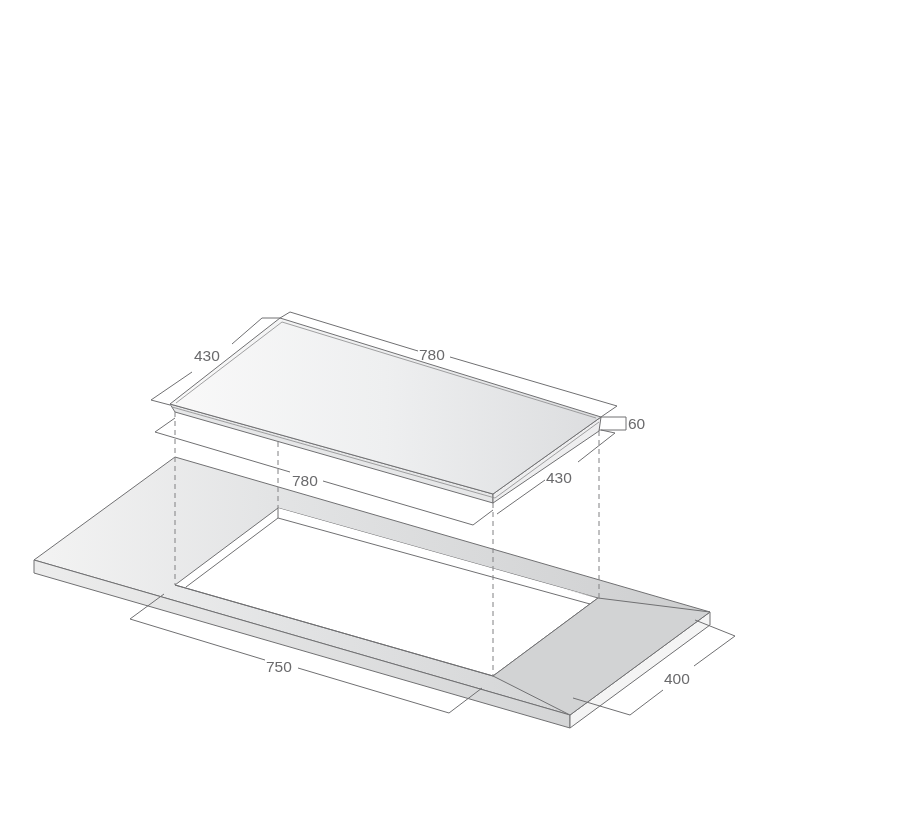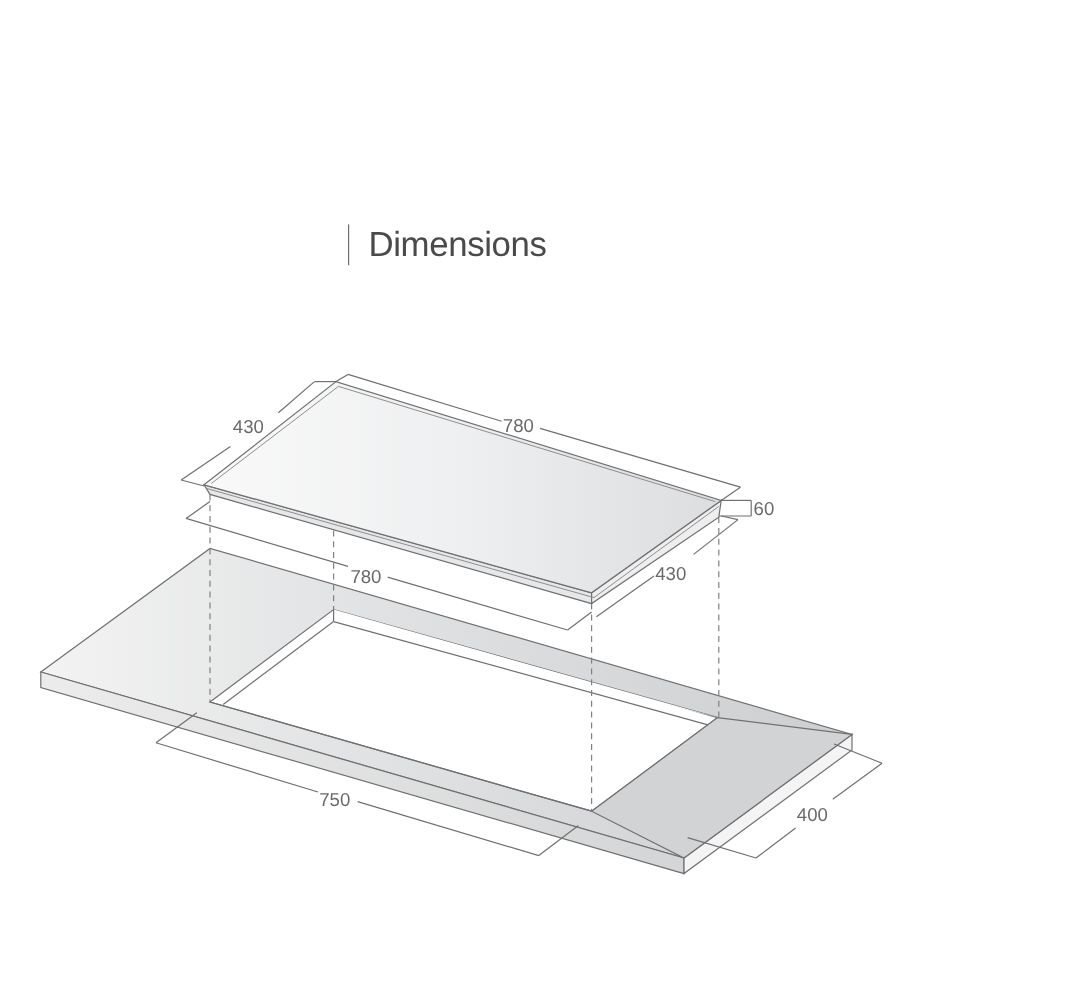--- a/index.html
+++ b/index.html
@@ -6,21 +6,20 @@
     body { width: 904px; height: 840px; position: relative; overflow: hidden; font-family: "Liberation Sans", sans-serif; }
     .title-block { position: absolute; left: 290px; top: 187px; border-left: 1.5px solid #6e6e70; padding-left: 16px; }
     .title-line { font-family: "Liberation Sans", sans-serif; font-size: 29px; font-weight: 300; color: #4a4a4c; line-height: 34px; letter-spacing: -0.3px; }
     svg.drawing { position: absolute; left: 0; top: 0; }
     .dim-label { font-family: "Liberation Sans", sans-serif; font-size: 15.5px; fill: #6a6a6c; }
   </style>
 </head>
 <body>
 
 <div class="title-block">
-  <div class="title-line">Dimensions</div>
 </div>
 
 <svg class="drawing" width="904" height="840" viewBox="0 0 904 840">
   <defs>
     <linearGradient id="glassGrad" x1="0" y1="0" x2="1" y2="0">
       <stop offset="0" stop-color="#f9f9f9"></stop>
       <stop offset="0.5" stop-color="#eeeff0"></stop>
       <stop offset="1" stop-color="#dcdddf"></stop>
     </linearGradient>
     <linearGradient id="counterGrad" x1="0" y1="0" x2="1" y2="0">

